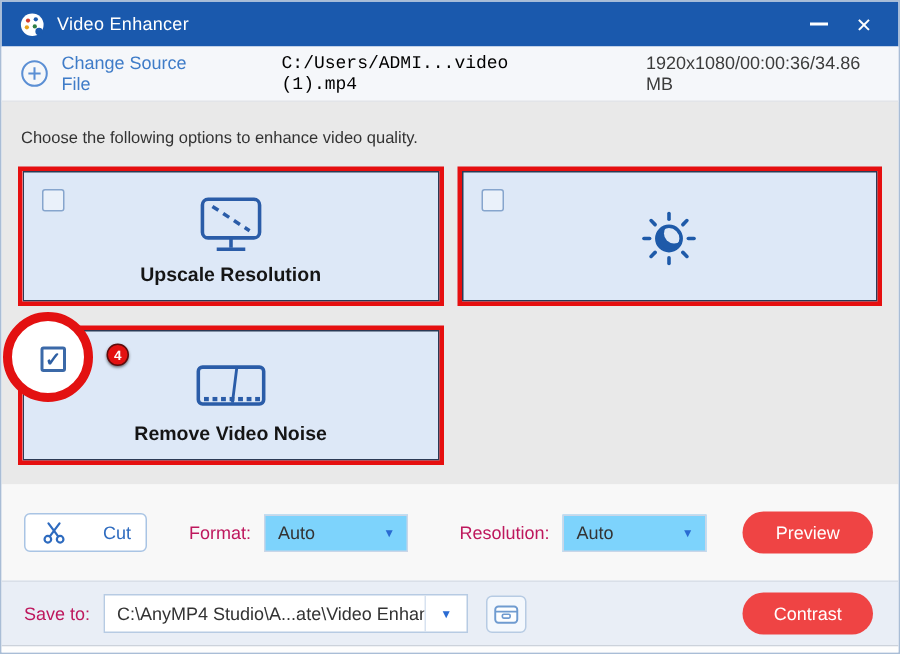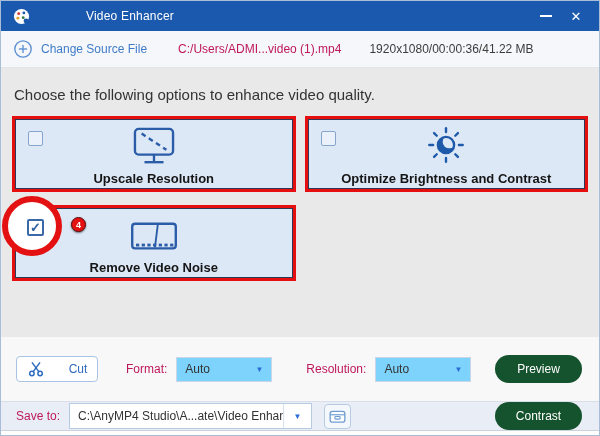--- a/index.html
+++ b/index.html
@@ -12,48 +12,48 @@
     border: 1px solid #a9bdd6;
     background: #ffffff;
     display: flex; flex-direction: column;
     overflow: hidden;
   }
 
   
   .titlebar {
     height: 30px; background: #1a59ad;
     display: flex; align-items: center;
-    padding: 0 8px; color: #fff; flex: 0 0 auto; gap: 48px;
+    padding: 0 8px; color: #fff; flex: 0 0 auto;
   }
   .app-icon { width: 17px; height: 17px; margin: 0 8px 0 4px; display: inline-flex; }
   .titlebar-title { font-size: 12px; letter-spacing: .2px; }
   .win-controls { margin-left: auto; display: flex; }
   .win-btn { width: 30px; height: 30px; display: flex; align-items: center; justify-content: center; color: #fff; cursor: default; }
   .min-glyph { width: 12px; height: 2px; background: #fff; display: block; }
   .close-glyph { font-size: 13px; line-height: 1; }
 
   
   .source-bar {
     height: 37px; background: #f5f7fa;
     border-bottom: 1px solid #e2e4e8;
     display: flex; align-items: center;
-    padding: 0 12px; font-size: 12px; flex: 0 0 auto;
+    padding: 0 12px; font-size: 12px; flex: 0 0 auto; gap: 16px;
   }
   .change-source { display: flex; align-items: center; }
   .circle-plus { width: 20px; height: 20px; display: inline-flex; }
   .change-source-label { color: #3f7cc8; margin-left: 8px; }
-  .file-path { color: #be185d; margin-left: 31px; }
+  .file-path { color: #000000; margin-left: 31px; font-family: Liberation Mono, monospace; }
   .file-info { color: #3c3c3c; margin-left: 28px; }
 
   
   .main { flex: 1 1 auto; background: #e9e9e9; padding: 10px 11px 0 11px; }
-  .prompt { font-size: 15px; color: #333; margin: 8px 0 13px 2px; }
+  .prompt { font-size: 11px; color: #333; margin: 8px 0 13px 2px; }
   .cards { display: grid; grid-template-columns: 1fr 1fr; gap: 13px 9px; }
   .card {
-    position: relative; height: 76px;
+    position: relative; height: 93px;
     background: #dde8f7;
     border: 3px solid #e60f0f;
     box-shadow: inset 0 0 0 1px #2b3a55;
     display: flex; flex-direction: column;
     align-items: center; justify-content: center;
   }
   .card-icon { height: 44px; display: flex; align-items: flex-end; justify-content: center; }
   .card-label { font-size: 13px; font-weight: 700; color: #151515; margin-top: 5px; }
   .checkbox {
     position: absolute; top: 12px; left: 13px;
@@ -100,29 +100,29 @@
   .lbl-resolution { margin-left: 34px; }
   .dropdown {
     width: 96px; height: 25px; margin-left: 9px;
     background: #7dd3fc; border: 1px solid #c9d6e8;
     display: flex; align-items: center; justify-content: space-between;
     padding: 0 8px; color: #333; cursor: default;
   }
   .dd-arrow { color: #2a6bd2; font-size: 8px; }
   .pill-btn {
     width: 87px; height: 28px; border-radius: 14px;
-    background: #14532d; color: #fff; font-size: 12px;
+    background: #ef4444; color: #fff; font-size: 12px;
     display: flex; align-items: center; justify-content: center;
     border: none; cursor: default;
   }
   .preview-btn { margin-left: auto; margin-right: 2px; }
 
   
   .save-bar {
-    height: 30px; background: #e9eef6;
+    height: 44px; background: #e9eef6;
     border-top: 1px solid #d9dfe8; border-bottom: 1px solid #ccd2db;
     display: flex; align-items: center;
     padding: 0 15px; font-size: 12px; flex: 0 0 auto;
   }
   .save-field {
     margin-left: 9px; width: 243px; height: 26px;
     background: #fff; border: 1px solid #b7cbe3;
     display: flex; align-items: stretch;
   }
   .save-path {
@@ -174,21 +174,21 @@
       <span class="circle-plus">
         <svg viewBox="0 0 22 22" width="20" height="20">
           <circle cx="11" cy="11" r="9" fill="none" stroke="#5b8fd4" stroke-width="1.5"></circle>
           <line x1="11" y1="6.5" x2="11" y2="15.5" stroke="#5b8fd4" stroke-width="1.5"></line>
           <line x1="6.5" y1="11" x2="15.5" y2="11" stroke="#5b8fd4" stroke-width="1.5"></line>
         </svg>
       </span>
       <span class="change-source-label">Change Source File</span>
     </div>
     <span class="file-path">C:/Users/ADMI...video (1).mp4</span>
-    <span class="file-info">1920x1080/00:00:36/41.22 MB</span>
+    <span class="file-info">1920x1080/00:00:36/34.86 MB</span>
   </div>
 
   <div class="main">
     <div class="prompt">Choose the following options to enhance video quality.</div>
 
     <div class="cards">
 
       <div class="card">
         <span class="checkbox"></span>
         <span class="card-icon">
@@ -214,21 +214,20 @@
               <line x1="22" y1="35.5" x2="22" y2="39.5"></line>
               <line x1="4.5" y1="22" x2="8.5" y2="22"></line>
               <line x1="35.5" y1="22" x2="39.5" y2="22"></line>
               <line x1="9.5" y1="9.5" x2="12.3" y2="12.3"></line>
               <line x1="31.7" y1="31.7" x2="34.5" y2="34.5"></line>
               <line x1="31.7" y1="12.3" x2="34.5" y2="9.5"></line>
               <line x1="9.5" y1="34.5" x2="12.3" y2="31.7"></line>
             </g>
           </svg>
         </span>
-        <span class="card-label">Optimize Brightness and Contrast</span>
       </div>
 
       <div class="card">
         <span class="annotation-circle"></span>
         <span class="checkbox checked"></span>
         <span class="annotation-badge">4</span>
         <span class="card-icon">
           <svg viewBox="0 0 52 38" width="50" height="36">
             <rect x="3" y="5" width="46" height="26" rx="3" fill="none" stroke="#2a5ca8" stroke-width="2.5"></rect>
             <line x1="30" y1="6" x2="27" y2="30" stroke="#2a5ca8" stroke-width="2"></line>

